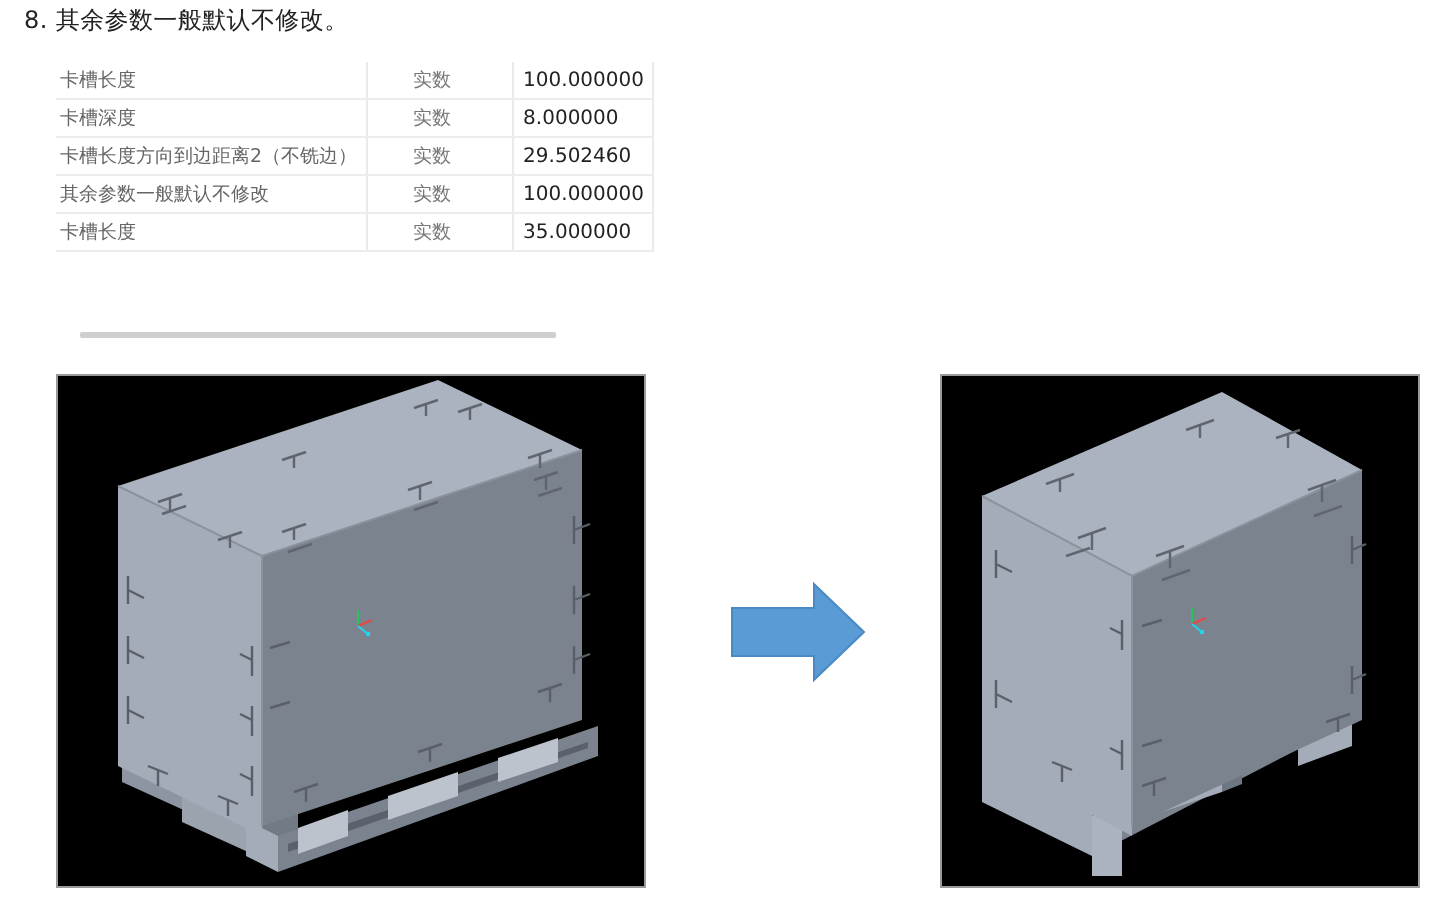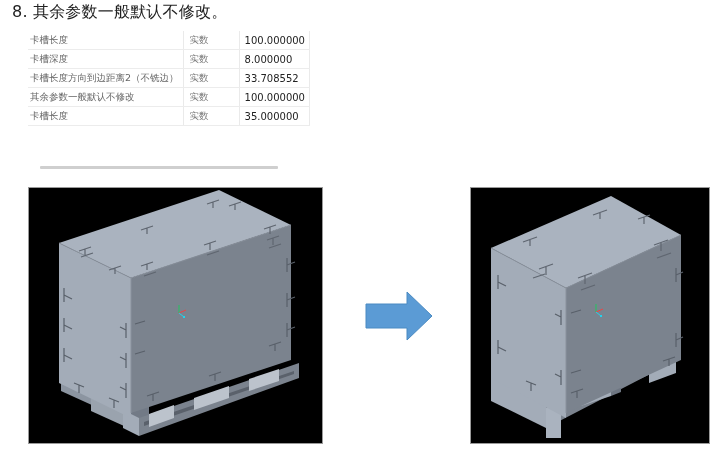--- a/index.html
+++ b/index.html
@@ -1,21 +1,21 @@
 <!DOCTYPE html>
 <html><head>
 <meta charset="utf-8">
 <style>
   html, body { margin:0; padding:0; background:#ffffff; }
   body { width:720px; height:453px; position:relative; overflow:hidden; font-family:"DejaVu Sans", sans-serif; }
-  .heading { position:absolute; left:12px; top:2px; font-size:16px; color:#222; letter-spacing:0.2px; }
+  .heading { position:absolute; left:12px; top:2px; font-size:12px; color:#222; letter-spacing:0.2px; }
   .param-table { position:absolute; left:28px; top:31px; border-collapse:collapse; font-size:9.5px; color:#555; }
   .param-table td { height:18px; padding:0 4px 0 2px; border-bottom:1px solid #ececec; white-space:nowrap; vertical-align:middle; }
   .param-table td.c1 { width:130px; color:#666; border-right:1px solid #eaeaea; }
-  .param-table td.c2 { width:45px; color:#777; padding-left:6px; border-right:1px solid #eaeaea;margin-left:24px; }
+  .param-table td.c2 { width:45px; color:#777; padding-left:23px; border-right:1px solid #eaeaea;margin-left:24px; }
   .param-table td.c3 { width:46px; color:#222; padding-left:5px; border-right:1px solid #eaeaea; font-size:10px; }
   .hscroll { position:absolute; left:40px; top:166px; width:238px; height:3px; background:#cfcfcf; border-radius:1px; }
   .viewport { position:absolute; background:#000; border:1px solid #9a9a9a; overflow:hidden; }
   .vp-left { left:28px; top:187px; width:293px; height:255px; }
   .vp-right { left:470px; top:187px; width:238px; height:255px; }
   .arrow { position:absolute; left:365px; top:291px; }
   svg { display:block; }
 </style>
 </head>
 <body>
@@ -30,21 +30,21 @@
       <td class="c3">100.000000</td>
     </tr>
     <tr>
       <td class="c1">卡槽深度</td>
       <td class="c2">实数</td>
       <td class="c3">8.000000</td>
     </tr>
     <tr>
       <td class="c1">卡槽长度方向到边距离2（不铣边）</td>
       <td class="c2">实数</td>
-      <td class="c3">33.708552</td>
+      <td class="c3">29.502460</td>
     </tr>
     <tr>
       <td class="c1">其余参数一般默认不修改</td>
       <td class="c2">实数</td>
       <td class="c3">100.000000</td>
     </tr>
     <tr>
       <td class="c1">卡槽长度</td>
       <td class="c2">实数</td>
       <td class="c3">35.000000</td>

